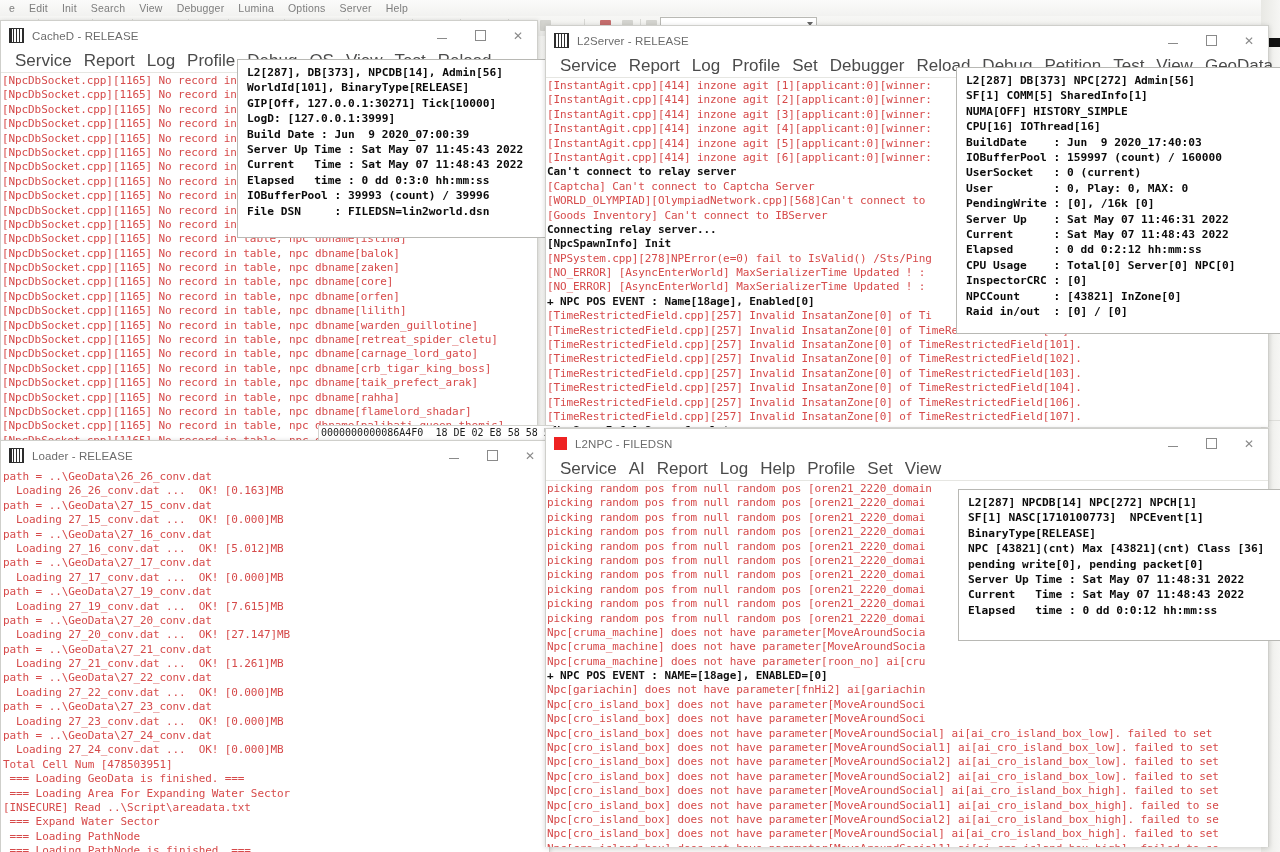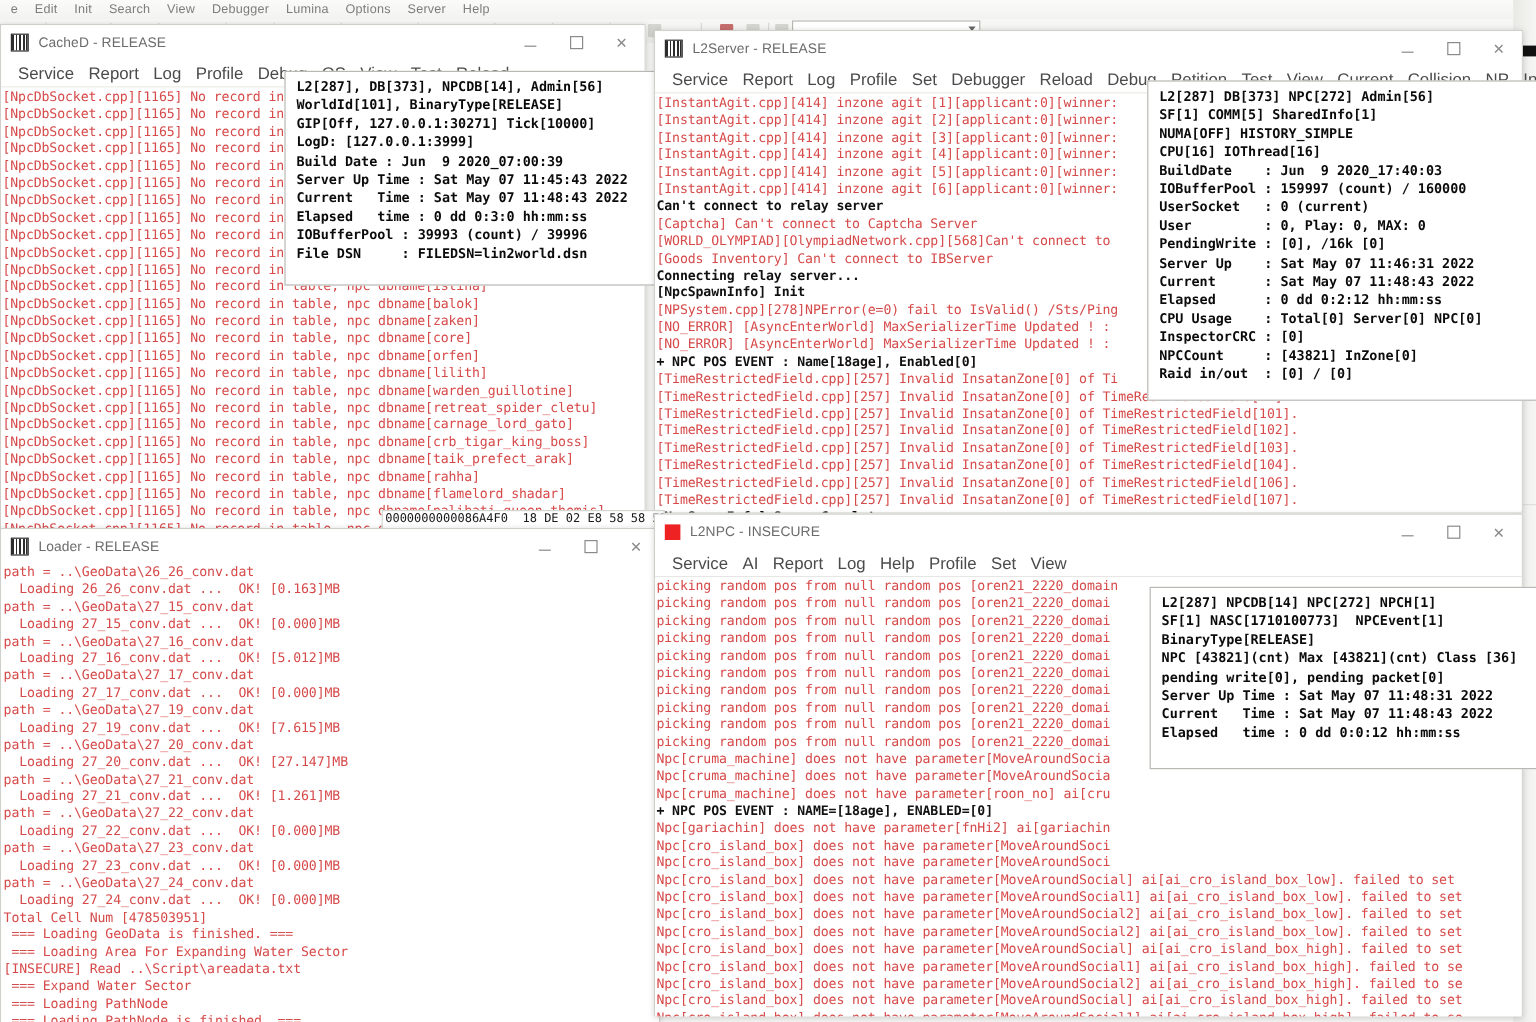--- a/index.html
+++ b/index.html
@@ -36,21 +36,21 @@
       repeating-linear-gradient(90deg,#2d2d2d 0 1.5px,#ffffff 1.5px 3px);
       border:1px solid #2d2d2d;}
   .win-ico.red{background:#ee2222;}
   .wtitle{font-size:11.5px;color:#6c6c6c;white-space:nowrap;letter-spacing:.1px;}
   .wbtns{position:absolute;right:0;top:0;height:29px;display:flex;align-items:center;}
   .wbtn{width:38px;height:29px;display:flex;align-items:center;justify-content:center;
         color:#8a8a8a;font-size:12px;}
   .wbtn .min{display:block;width:10px;height:1px;background:#8a8a8a;margin-top:5px;}
   .wbtn .max{display:block;width:9px;height:9px;border:1px solid #8a8a8a;}
   .menubar{height:22px;background:#ffffff;display:flex;align-items:center;
-           padding-left:8px;font-size:14px;color:#4b4b4b;border-bottom:1px solid #e6e6e2;}
+           padding-left:8px;font-size:17px;color:#4b4b4b;border-bottom:1px solid #e6e6e2;}
   .menubar .mi{padding:0 6px;white-space:nowrap;}
   .logarea{position:relative;background:#ffffff;overflow:hidden;
     font-family:"DejaVu Sans Mono","Liberation Mono",monospace;
     font-size:11px;line-height:14.4px;letter-spacing:-0.1px;white-space:pre;}
   .logarea .ln{color:#d64a4a;height:14.4px;}
   .logarea .ln.blk{color:#111111;font-weight:bold;}
   .infobox{position:absolute;background:#ffffff;border:1px solid #b8b8b4;
     font-family:"DejaVu Sans Mono","Liberation Mono",monospace;
     font-size:11.2px;line-height:15.4px;color:#0b0b0b;font-weight:bold;
     white-space:pre;padding:5px 7px 5px 9px;overflow:hidden;}
@@ -199,21 +199,21 @@
       <span class="mi">Report</span>
       <span class="mi">Log</span>
       <span class="mi">Profile</span>
       <span class="mi">Set</span>
       <span class="mi">Debugger</span>
       <span class="mi">Reload</span>
       <span class="mi">Debug</span>
       <span class="mi">Petition</span>
       <span class="mi">Test</span>
       <span class="mi">View</span>
-      <span class="mi">Current</span>
+      <span class="mi">GeoData</span>
       <span class="mi">Collision</span>
       <span class="mi">NP</span>
       <span class="mi">Inventory</span>
     </div>
   <div class="logarea" id="log-l2server" style="height:348px;padding-left:1px;padding-top:1px;"><div class="ln">[InstantAgit.cpp][414] inzone agit [1][applicant:0][winner:</div><div class="ln">[InstantAgit.cpp][414] inzone agit [2][applicant:0][winner:</div><div class="ln">[InstantAgit.cpp][414] inzone agit [3][applicant:0][winner:</div><div class="ln">[InstantAgit.cpp][414] inzone agit [4][applicant:0][winner:</div><div class="ln">[InstantAgit.cpp][414] inzone agit [5][applicant:0][winner:</div><div class="ln">[InstantAgit.cpp][414] inzone agit [6][applicant:0][winner:</div><div class="ln blk">Can't connect to relay server</div><div class="ln">[Captcha] Can't connect to Captcha Server</div><div class="ln">[WORLD_OLYMPIAD][OlympiadNetwork.cpp][568]Can't connect to</div><div class="ln">[Goods Inventory] Can't connect to IBServer</div><div class="ln blk">Connecting relay server...</div><div class="ln blk">[NpcSpawnInfo] Init</div><div class="ln">[NPSystem.cpp][278]NPError(e=0) fail to IsValid() /Sts/Ping</div><div class="ln">[NO_ERROR] [AsyncEnterWorld] MaxSerializerTime Updated ! :</div><div class="ln">[NO_ERROR] [AsyncEnterWorld] MaxSerializerTime Updated ! :</div><div class="ln blk">+ NPC POS EVENT : Name[18age], Enabled[0]</div><div class="ln">[TimeRestrictedField.cpp][257] Invalid InsatanZone[0] of Ti</div><div class="ln">[TimeRestrictedField.cpp][257] Invalid InsatanZone[0] of TimeRestrictedField[12].</div><div class="ln">[TimeRestrictedField.cpp][257] Invalid InsatanZone[0] of TimeRestrictedField[101].</div><div class="ln">[TimeRestrictedField.cpp][257] Invalid InsatanZone[0] of TimeRestrictedField[102].</div><div class="ln">[TimeRestrictedField.cpp][257] Invalid InsatanZone[0] of TimeRestrictedField[103].</div><div class="ln">[TimeRestrictedField.cpp][257] Invalid InsatanZone[0] of TimeRestrictedField[104].</div><div class="ln">[TimeRestrictedField.cpp][257] Invalid InsatanZone[0] of TimeRestrictedField[106].</div><div class="ln">[TimeRestrictedField.cpp][257] Invalid InsatanZone[0] of TimeRestrictedField[107].</div><div class="ln blk">[NpcSpawnInfo] Spawn Complete</div></div>
   <div class="infobox" id="info-l2server" style="left:410px;top:41px;width:310px;height:255px;"><div>L2[287] DB[373] NPC[272] Admin[56]</div><div>SF[1] COMM[5] SharedInfo[1]</div><div>NUMA[OFF] HISTORY_SIMPLE</div><div>CPU[16] IOThread[16]</div><div>BuildDate    : Jun  9 2020_17:40:03</div><div>IOBufferPool : 159997 (count) / 160000</div><div>UserSocket   : 0 (current)</div><div>User         : 0, Play: 0, MAX: 0</div><div>PendingWrite : [0], /16k [0]</div><div>Server Up    : Sat May 07 11:46:31 2022</div><div>Current      : Sat May 07 11:48:43 2022</div><div>Elapsed      : 0 dd 0:2:12 hh:mm:ss</div><div>CPU Usage    : Total[0] Server[0] NPC[0]</div><div>InspectorCRC : [0]</div><div>NPCCount     : [43821] InZone[0]</div><div>Raid in/out  : [0] / [0]</div></div>
 </div>
 
 <div id="hexstrip">0000000000086A4F0  18 DE 02 E8 58 58 55</div>
 
@@ -230,21 +230,21 @@
         </span>
       <span class="wbtn">✕</span>
     </span>
   </div>
   <div class="logarea" id="log-loader" style="height:383px;padding-left:2px;"><div class="ln">path = ..\GeoData\26_26_conv.dat</div><div class="ln">  Loading 26_26_conv.dat ...  OK! [0.163]MB</div><div class="ln">path = ..\GeoData\27_15_conv.dat</div><div class="ln">  Loading 27_15_conv.dat ...  OK! [0.000]MB</div><div class="ln">path = ..\GeoData\27_16_conv.dat</div><div class="ln">  Loading 27_16_conv.dat ...  OK! [5.012]MB</div><div class="ln">path = ..\GeoData\27_17_conv.dat</div><div class="ln">  Loading 27_17_conv.dat ...  OK! [0.000]MB</div><div class="ln">path = ..\GeoData\27_19_conv.dat</div><div class="ln">  Loading 27_19_conv.dat ...  OK! [7.615]MB</div><div class="ln">path = ..\GeoData\27_20_conv.dat</div><div class="ln">  Loading 27_20_conv.dat ...  OK! [27.147]MB</div><div class="ln">path = ..\GeoData\27_21_conv.dat</div><div class="ln">  Loading 27_21_conv.dat ...  OK! [1.261]MB</div><div class="ln">path = ..\GeoData\27_22_conv.dat</div><div class="ln">  Loading 27_22_conv.dat ...  OK! [0.000]MB</div><div class="ln">path = ..\GeoData\27_23_conv.dat</div><div class="ln">  Loading 27_23_conv.dat ...  OK! [0.000]MB</div><div class="ln">path = ..\GeoData\27_24_conv.dat</div><div class="ln">  Loading 27_24_conv.dat ...  OK! [0.000]MB</div><div class="ln">Total Cell Num [478503951]</div><div class="ln"> === Loading GeoData is finished. ===</div><div class="ln"> === Loading Area For Expanding Water Sector</div><div class="ln">[INSECURE] Read ..\Script\areadata.txt</div><div class="ln"> === Expand Water Sector</div><div class="ln"> === Loading PathNode</div><div class="ln"> === Loading PathNode is finished. ===</div></div>
 </div>
 
 <div class="win" id="win-l2npc" style="left:545px;top:428px;width:722px;height:417px;">
   <div class="titlebar">
     <span class="win-ico red"></span>
-    <span class="wtitle">L2NPC - INSECURE</span>
+    <span class="wtitle">L2NPC - FILEDSN</span>
     <span class="wbtns">
       <span class="wbtn">
           <i class="min"></i>
         </span>
       <span class="wbtn">
           <i class="max"></i>
         </span>
       <span class="wbtn">✕</span>
     </span>
   </div>

